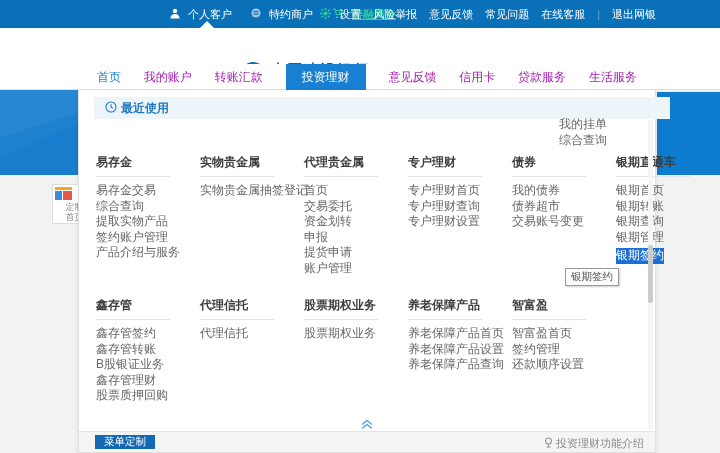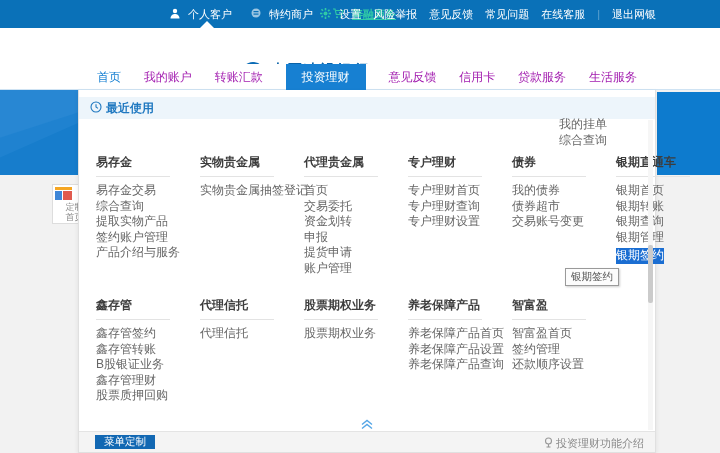--- a/index.html
+++ b/index.html
@@ -46,21 +46,21 @@
   .side-widget { position:absolute; left:52px; top:184px; width:45px; height:40px; background:#fff; border:1px solid #ddd; padding:2px 2px; cursor:pointer; }
   .sw-icon { width:17px; height:13px; }
   .sw-icon .bar { width:17px; height:3px; background:#f5a623; margin-bottom:1px; }
   .sw-icon .blocks { display:flex; gap:1px; }
   .sw-icon .b1 { width:7px; height:9px; background:#3f87d8; }
   .sw-icon .b2 { width:9px; height:9px; background:#e05a4e; }
   .sw-label { font-size:9px; color:#888; line-height:10px; margin-top:2px; text-align:center; white-space:pre-line; }
   
   .panel { position:absolute; left:78px; top:90px; width:578px; height:363px; background:#fff;
     border:1px solid #e0e0e0; border-top:none; box-shadow:0 2px 5px rgba(0,0,0,.08); }
-  .recent-bar { position:absolute; left:0; top:7px; width:576px; height:22px; background:#edf5fb; display:flex; align-items:center; padding-left:11px; gap:4px; }
+  .recent-bar { position:absolute; left:15px; top:7px; width:576px; height:22px; background:#edf5fb; display:flex; align-items:center; padding-left:11px; gap:4px; }
   .recent-label { font-size:12px; font-weight:bold; color:#1f78c0; }
   .partial-links { position:absolute; left:480px; top:27px; }
   .plink { font-size:12px; color:#666; line-height:15.5px; cursor:pointer; }
   .grid { position:absolute; left:17px; top:64px; display:grid; grid-template-columns:repeat(6,93px); grid-auto-rows:132px;gap:11px; }
   .sec-title { font-size:12px; font-weight:bold; color:#3d3d3d; white-space:nowrap; }
   .sec-div { width:74px; border-bottom:1px solid #e3e3e3; margin:5px 0 6px; }
   .sec-link { font-size:12px; color:#666; line-height:15.5px; cursor:pointer; white-space:nowrap; }
   .sec-link.hl { background:#1b6ed2; color:#fff; display:inline-block; }
   .tooltip { position:absolute; left:486px; top:178px; background:#fcfcfc; border:1px solid #9a9a9a;
     font-size:10.5px; color:#555; padding:1px 5px; box-shadow:1px 1px 2px rgba(0,0,0,.2); }

